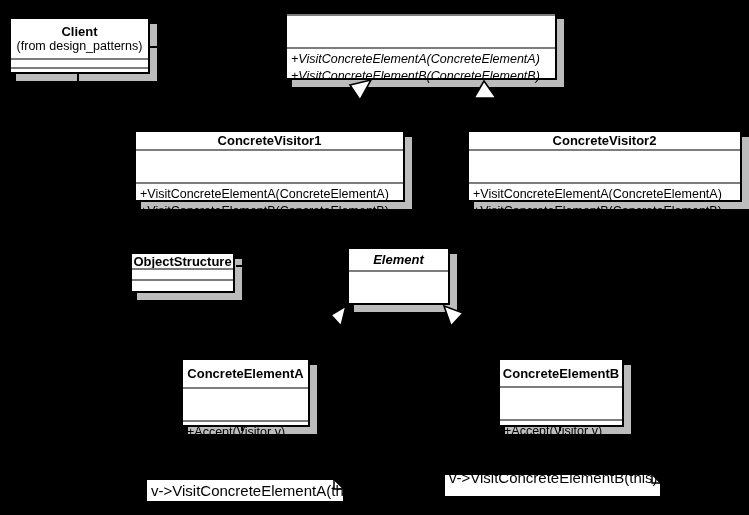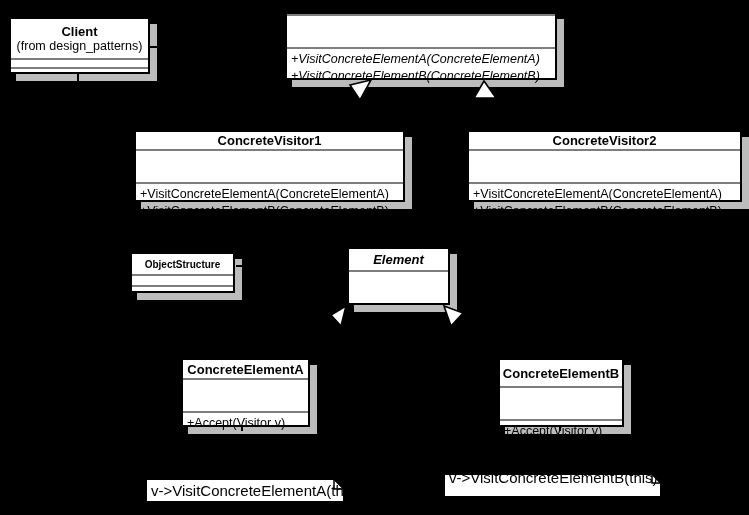--- a/index.html
+++ b/index.html
@@ -61,32 +61,32 @@
   <div class="cls" style="left:467px;top:130px;width:275px;height:72px">
     <div class="ttl" style="height:17px">ConcreteVisitor2</div>
     <div class="cmp" style="height:9px"></div>
     <div class="cmp grow methods">
       <div class="m">+VisitConcreteElementA(ConcreteElementA)</div>
       <div class="m">+VisitConcreteElementB(ConcreteElementB)</div>
     </div>
   </div>
 
   <div class="cls" style="left:130px;top:252px;width:105px;height:41px">
-    <div class="ttl" style="height:20px;font-size:10px">ObjectStructure</div>
+    <div class="ttl" style="height:14px;font-size:13px">ObjectStructure</div>
     <div class="cmp" style="height:11px"></div>
     <div class="cmp grow"></div>
   </div>
 
   <div class="cls" style="left:347px;top:247px;width:103px;height:58px">
     <div class="ttl it" style="height:21px">Element</div>
     <div class="cmp" style="height:9px"></div>
   </div>
 
   <div class="cls" style="left:181px;top:358px;width:129px;height:69px">
-    <div class="ttl" style="height:18px">ConcreteElementA</div>
+    <div class="ttl" style="height:27px">ConcreteElementA</div>
     <div class="cmp" style="height:9px"></div>
     <div class="cmp grow methods">
       <div class="m">+Accept(Visitor v)</div>
     </div>
   </div>
 
   <div class="cls" style="left:498px;top:358px;width:126px;height:69px">
     <div class="ttl" style="height:26px">ConcreteElementB</div>
     <div class="cmp" style="height:9px"></div>
     <div class="cmp grow methods">

